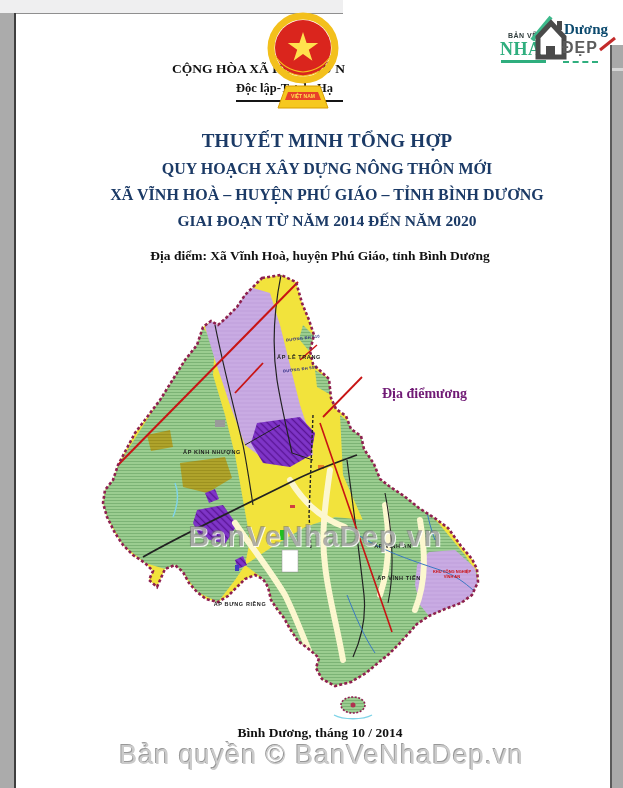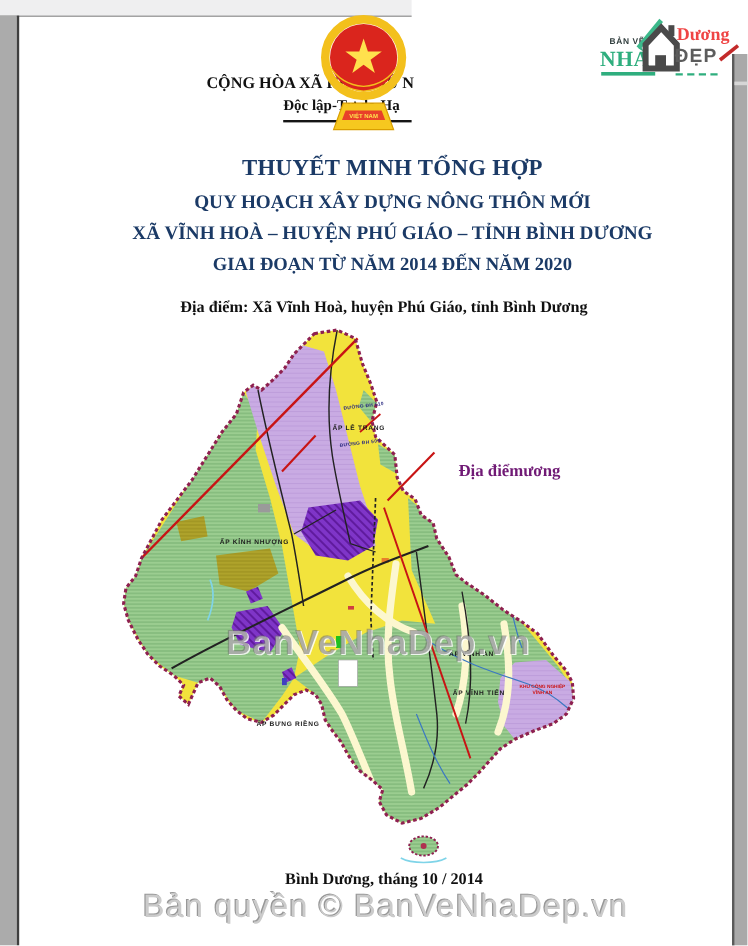--- a/index.html
+++ b/index.html
@@ -22,21 +22,21 @@
   .emblem{position:absolute;left:258px;top:12px;z-index:2;}
 
   
   .logo{position:absolute;left:500px;top:12px;width:118px;height:58px;z-index:5;font-family:"Liberation Sans",sans-serif;}
   .logo .banve{position:absolute;left:8px;top:20px;font-size:7px;font-weight:bold;color:#2e3b3b;letter-spacing:.5px;}
   .logo .nha{position:absolute;left:0px;top:27px;font-size:18px;font-weight:800;color:#2fae7e;letter-spacing:.5px;font-family:Liberation Serif, serif;}
   .logo .nha-line{position:absolute;left:1px;top:48px;width:45px;height:2.5px;background:#2fae7e;}
   .logo .house{position:absolute;left:29px;top:1px;}
   .logo .dep{position:absolute;left:62px;top:27px;font-size:16px;font-weight:bold;color:#5c5c5c;letter-spacing:1px;}
   .logo .dep-line{position:absolute;left:63px;top:49px;width:35px;border-bottom:2px dashed #2fae7e;}
-  .logo .duong{position:absolute;left:64px;top:9px;font-size:15px;font-weight:bold;color:#ef4444;font-family:"Liberation Serif",serif;}
+  .logo .duong{position:absolute;left:64px;top:9px;font-size:15px;font-weight:bold;color:#0c4a6e;font-family:"Liberation Serif",serif;}
 
   
   .titles{position:absolute;left:15px;top:130px;width:610px;text-align:center;padding-left:14px;box-sizing:border-box;color:#1b3a66;}
   .t1{font-size:19px;font-weight:bold;letter-spacing:.3px;margin-bottom:8px;}
   .t2{font-size:16px;font-weight:bold;margin-bottom:8px;}
   .t3{font-size:16px;font-weight:bold;margin-bottom:8px;}
   .t4{font-size:15.5px;font-weight:bold;}
   .location{position:absolute;left:15px;top:248px;width:610px;text-align:center;font-size:13.5px;font-weight:bold;color:#111;}
 
   

